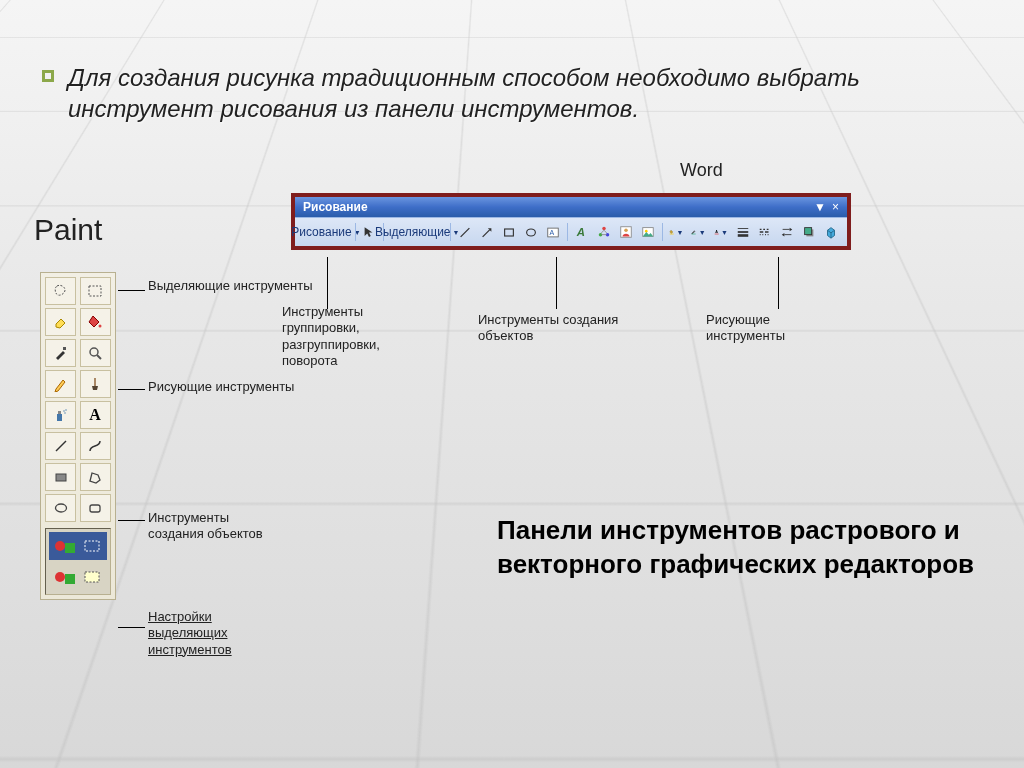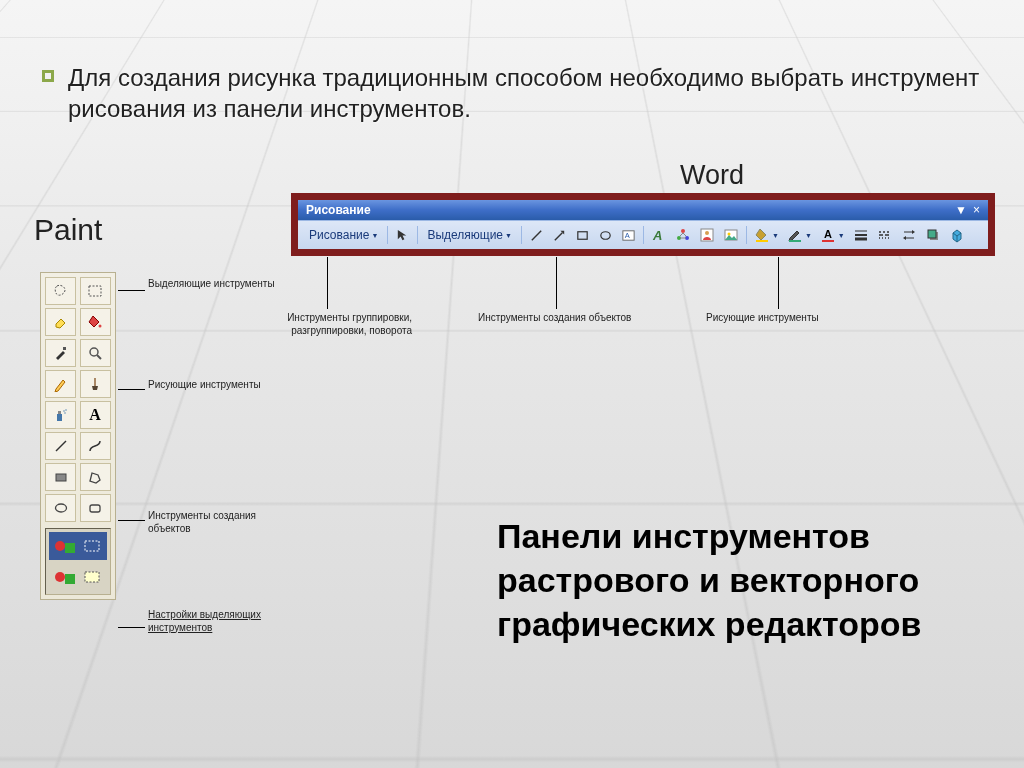--- a/index.html
+++ b/index.html
@@ -17,35 +17,35 @@
       linear-gradient(90deg, rgba(180,180,180,0.5) 1px, transparent 1px);
     background-size: 120px 90px;
     transform: perspective(800px) rotateX(45deg) scale(1.8) translateY(-60px);
     transform-origin: center 30%;
     opacity: 0.6;
   }
   .content { position: relative; z-index: 1; width: 100%; height: 100%; }
 
   .bullet-row {
     position: absolute; left: 42px; top: 62px; right: 40px;
-    display: flex; align-items: flex-start; gap: 14px;
+    display: flex; align-items: flex-start; gap: 14px; font-style: italic;
   }
   .bullet-square { width: 12px; height: 12px; border: 3px solid #8ca84a; margin-top: 8px; flex-shrink: 0; }
   .main-text {
     font-size: 24px; color: #222; line-height: 1.3;
     text-shadow: 1px 1px 2px rgba(255,255,255,0.8);
   }
 
-  .label-word { position: absolute; left: 680px; top: 160px; font-size: 27px; color: #222; }
+  .label-word { position: absolute; left: 680px; top: 160px; font-size: 18px; color: #222; }
   .label-paint { position: absolute; left: 34px; top: 213px; font-size: 30px; color: #222; }
 
   
   .word-toolbar {
-    position: absolute; left: 291px; top: 193px; width: 704px;
-    border: 7px solid #7f1d1d;
+    position: absolute; left: 291px; top: 193px; width: 560px;
+    border: 4px solid #7f1d1d;
     background: #e8eef9;
     font-family: Tahoma, sans-serif;
   }
   .word-titlebar {
     background: linear-gradient(180deg, #6a95e0 0%, #3e6ec8 50%, #2a5caa 100%);
     color: #fff; font-size: 12px; font-weight: bold;
     padding: 3px 8px;
     display: flex; justify-content: space-between; align-items: center;
   }
   .word-titlebar .controls { display: flex; gap: 6px; font-weight: normal; }
@@ -89,27 +89,27 @@
     margin-top: 6px;
     background: #d8d4c4;
     border: 1px inset #b8b090;
     padding: 3px;
     display: flex; flex-direction: column; gap: 3px;
   }
   .opt-row { height: 28px; display: flex; align-items: center; justify-content: center; font-size: 14px; }
   .opt-row.sel { background: #3a5a9a; }
 
   
-  .anno { position: absolute; font-size: 10px; color: #222; line-height: 1.25; }
+  .anno { position: absolute; font-size: 13px; color: #222; line-height: 1.25; }
   .anno-line { position: absolute; background: #000; }
 
   
   .subtitle {
     position: absolute; left: 497px; top: 514px;
-    font-size: 34px; font-weight: bold; color: #000;
+    font-size: 26px; font-weight: bold; color: #000;
     line-height: 1.3;
   }
 
   
   svg.ic { width: 16px; height: 16px; }
   svg.ic15 { width: 15px; height: 15px; }
 
   .opt-shapes { display:flex; gap:4px; align-items:center; }
   .shp { width:10px; height:10px; }
 </style>
@@ -382,21 +382,21 @@
 
   <div class="anno" style="left:148px; top:379px;">Рисующие инструменты</div>
   <div class="anno-line" style="left:118px; top:389px; width:27px; height:1px;"></div>
 
   <div class="anno" style="left:148px; top:510px; width:130px;">Инструменты создания объектов</div>
   <div class="anno-line" style="left:118px; top:520px; width:27px; height:1px;"></div>
 
   <div class="anno" style="left:148px; top:609px; width:120px;text-decoration:underline;">Настройки выделяющих инструментов</div>
   <div class="anno-line" style="left:118px; top:627px; width:27px; height:1px;"></div>
 
-  <div class="anno" style="left:282px; top:312px; width:130px;text-align:right;">Инструменты группировки, разгруппировки, поворота</div>
+  <div class="anno" style="left:282px; top:304px; width:130px;">Инструменты группировки, разгруппировки, поворота</div>
   <div class="anno-line" style="left:327px; top:257px; width:1px; height:52px;"></div>
 
   <div class="anno" style="left:478px; top:312px; width:160px;">Инструменты создания объектов</div>
   <div class="anno-line" style="left:556px; top:257px; width:1px; height:52px;"></div>
 
   <div class="anno" style="left:706px; top:312px; width:130px;">Рисующие инструменты</div>
   <div class="anno-line" style="left:778px; top:257px; width:1px; height:52px;"></div>
 
   <div class="subtitle">Панели инструментов растрового и векторного графических редакторов</div>
 

